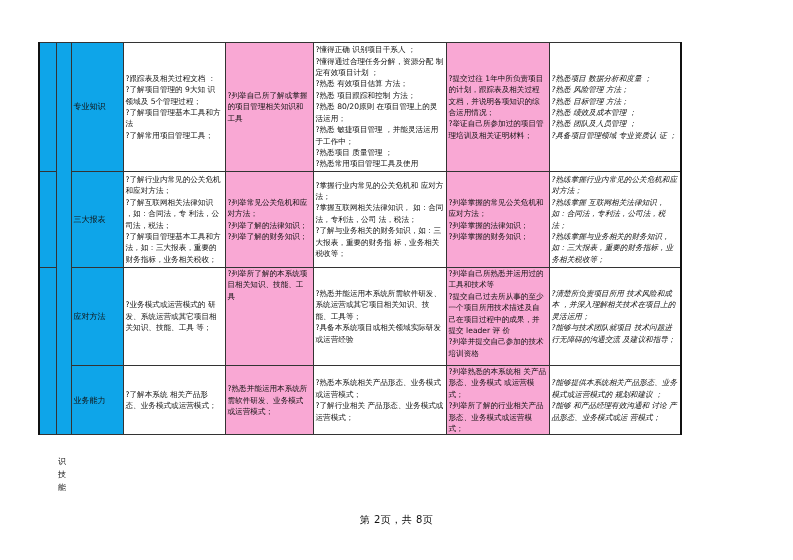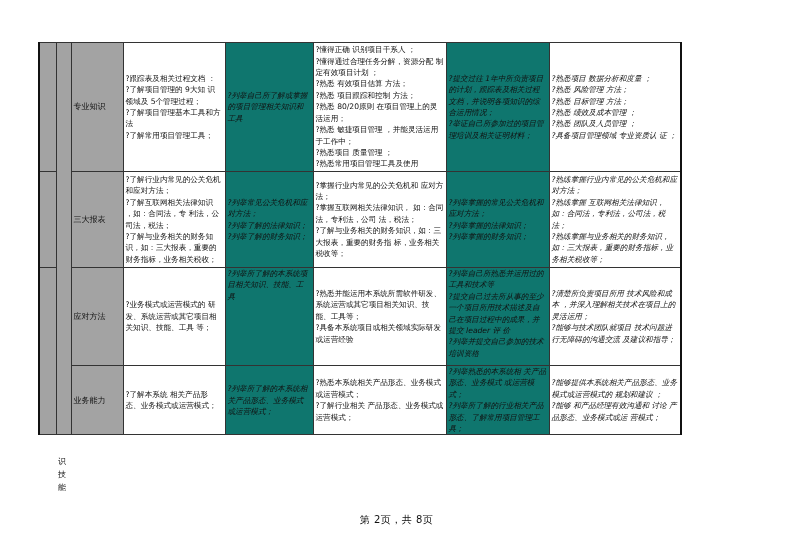--- a/index.html
+++ b/index.html
@@ -1,21 +1,21 @@
 <!DOCTYPE html>
 <html><head>
 <meta charset="utf-8">
 <style>
   html, body { margin: 0; padding: 0; background: #ffffff; }
   body { width: 793px; height: 560px; position: relative; overflow: hidden;
          font-family: "DejaVu Sans", "Liberation Sans", sans-serif; color: #111; }
   .grid { position: absolute; left: 38px; top: 42px; border-collapse: collapse; table-layout: fixed; }
   .grid td { border: 1px solid #333; vertical-align: middle; padding: 0 2px; font-size: 7.6px; line-height: 11.4px; overflow: hidden; }
-  .grid td.y { background: #a3a3a3; }
-  .grid td.g { background: #0f766e; font-style: italic; }
+  .grid td.y { background: #0ea5e9; }
+  .grid td.g { background: #f9a8d4; }
   .grid td.w { background: #ffffff; border-radius: 7px; }
   .grid td.thick-l { border-left: 2px solid #111; }
   .grid td.thick-r { border-right: 2px solid #111; font-style: italic; }
   .grid td.cat { font-size: 8px; }
   .grid tr.r1 td { height: 128px; }
   .grid tr.r2 td { height: 95px; }
   .grid tr.r3 td { height: 97px; }
   .grid tr.r4 td { height: 66px; }
   .cell-line { display: block; white-space: pre-wrap; word-break: break-all; }
   .side-label { position: absolute; left: 58px; top: 455px; width: 10px; font-size: 8px; line-height: 13px; }
@@ -71,21 +71,21 @@
 ?熟悉 团队及人员管理 ；
 ?具备项目管理领域 专业资质认 证 ；</span>
         </td>
     </tr>
     <tr class="r2">
       <td class="y thick-l"></td>
       <td class="y cat">三大报表</td>
       <td class="w">
           <span class="cell-line">?了解行业内常见的公关危机 和应对方法；
 ?了解互联网相关法律知识 ，如：合同法，专 利法，公司法，税法；
-?了解与业务相关的财务知识，如：三大报表，重要的财务指标，业务相关税收；</span>
+?了解项目管理基本工具和方法，如：三大报表，重要的财务指标，业务相关税收；</span>
         </td>
       <td class="g">
           <span class="cell-line">?列举常见公关危机和应对方法；
 ?列举了解的法律知识；
 ?列举了解的财务知识；</span>
         </td>
       <td class="w">
           <span class="cell-line">?掌握行业内常见的公关危机和 应对方法；
 ?掌握互联网相关法律知识， 如：合同法，专利法，公司 法，税法；
 ?了解与业务相关的财务知识，如：三大报表，重要的财务指 标，业务相关税收等；</span>
@@ -123,29 +123,29 @@
           <span class="cell-line">?清楚所负责项目所用 技术风险和成本 ，并深入理解相关技术在项目上的灵活运用；
 ?能够与技术团队就项目 技术问题进行无障碍的沟通交流 及建议和指导；</span>
         </td>
     </tr>
     <tr class="r4">
       <td class="y cat">业务能力</td>
       <td class="w">
           <span class="cell-line">?了解本系统 相关产品形态、业务模式或运营模式；</span>
         </td>
       <td class="g">
-          <span class="cell-line">?列举所了解的本系统相关产品形态、业务模式或运营模式；</span>
+          <span class="cell-line">?熟悉并能运用本系统所需软件研发、业务模式或运营模式；</span>
         </td>
       <td class="w">
           <span class="cell-line">?熟悉本系统相关产品形态、业务模式或运营模式；
 ?了解行业相关 产品形态、业务模式或运营模式；</span>
         </td>
       <td class="g">
           <span class="cell-line">?列举熟悉的本系统相 关产品形态、业务模式 或运营模式；
-?列举所了解的行业相关产品形态、了解常用项目管理工具；</span>
+?列举所了解的行业相关产品形态、业务模式或运营模式；</span>
         </td>
       <td class="w thick-r">
           <span class="cell-line">?能够提供本系统相关产品形态、业务模式或运营模式的 规划和建议 ；
 ?能够 和产品经理有效沟通和 讨论 产品形态、业务模式或运 营模式；</span>
         </td>
     </tr>
   </tbody>
 </table>
 
 <div class="side-label">

